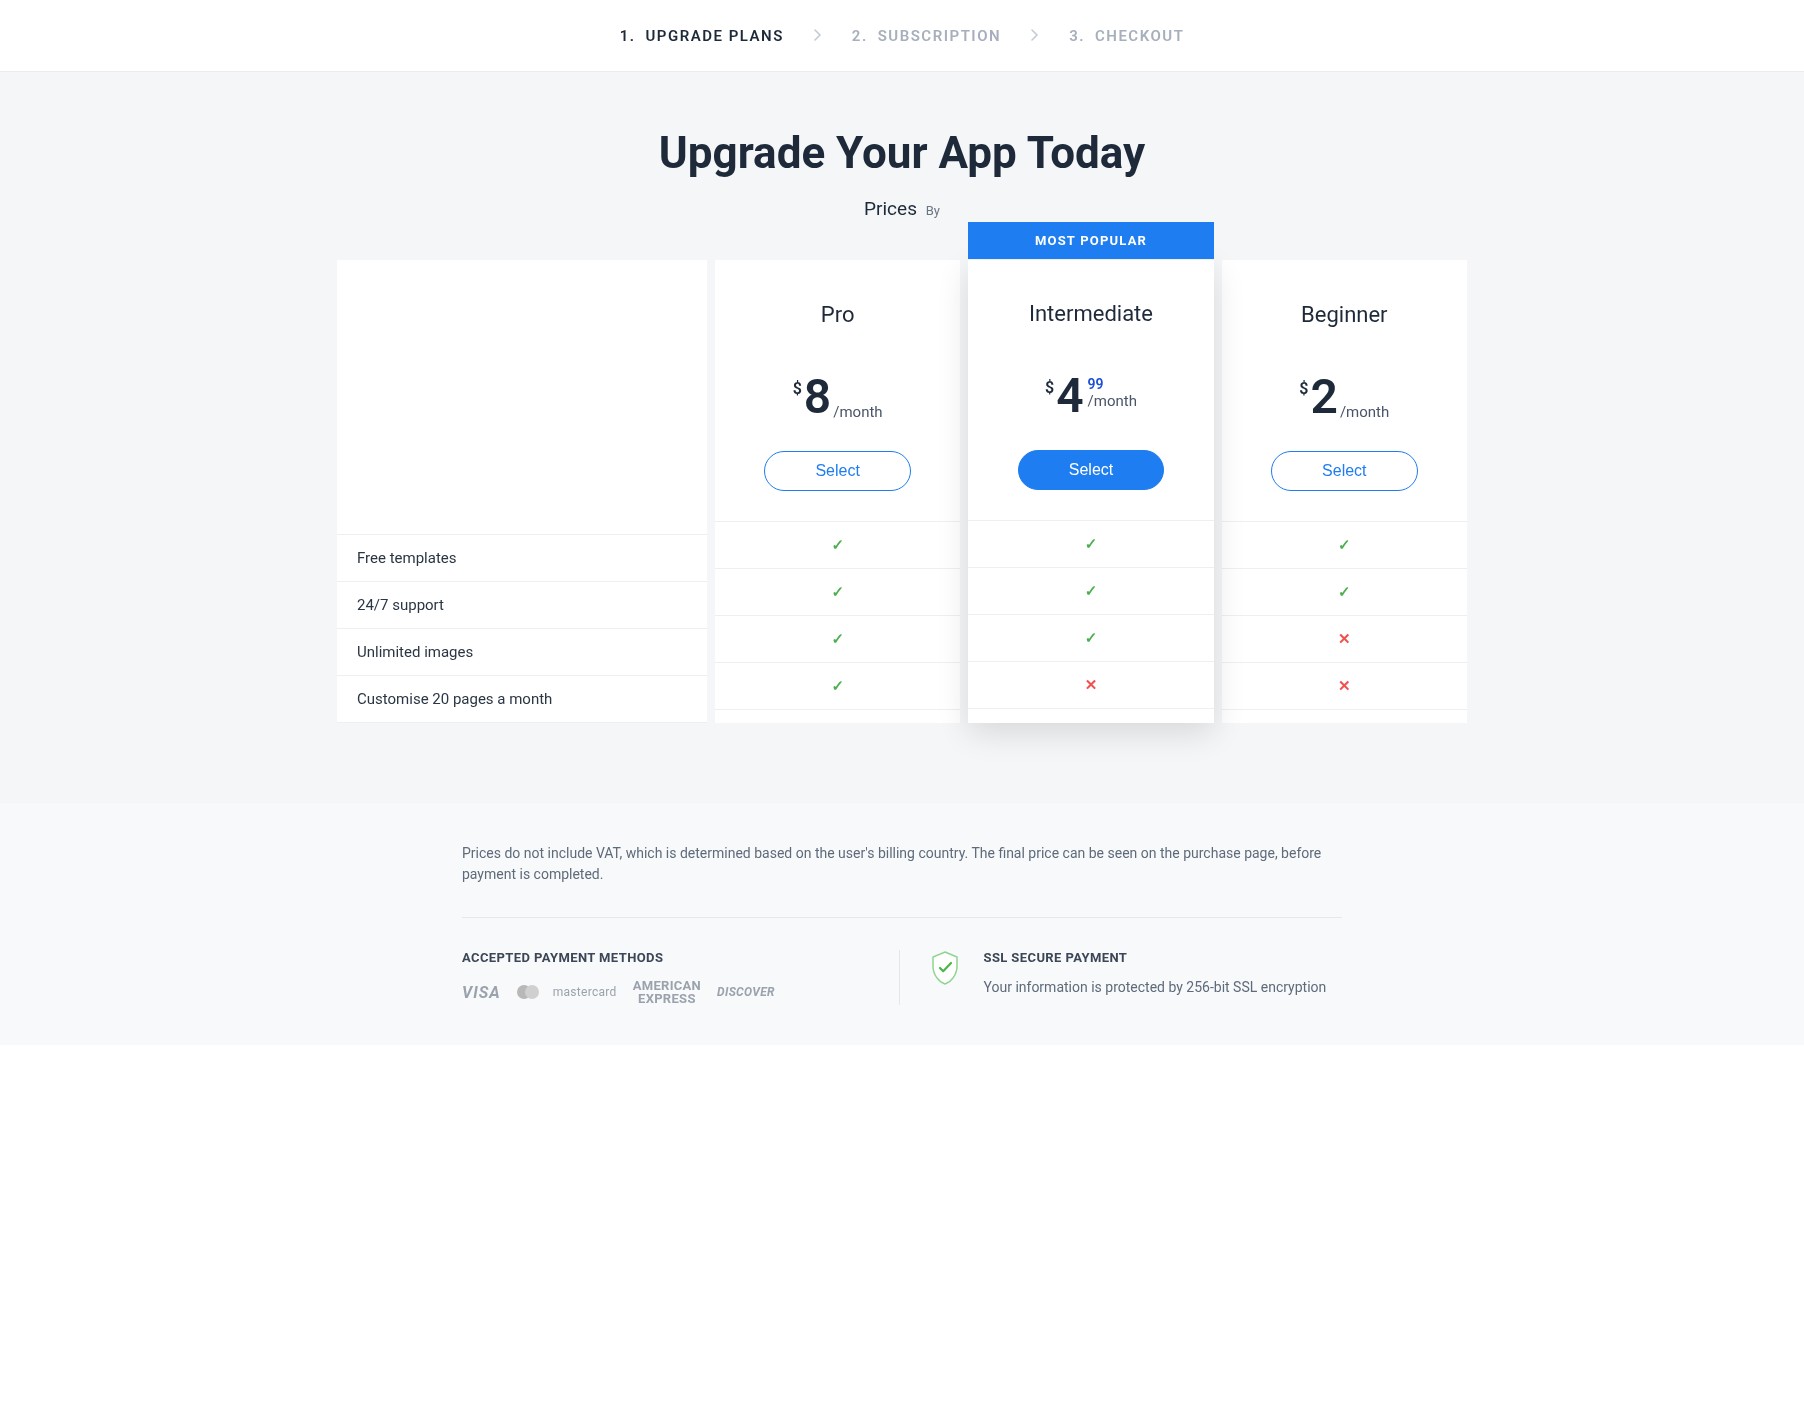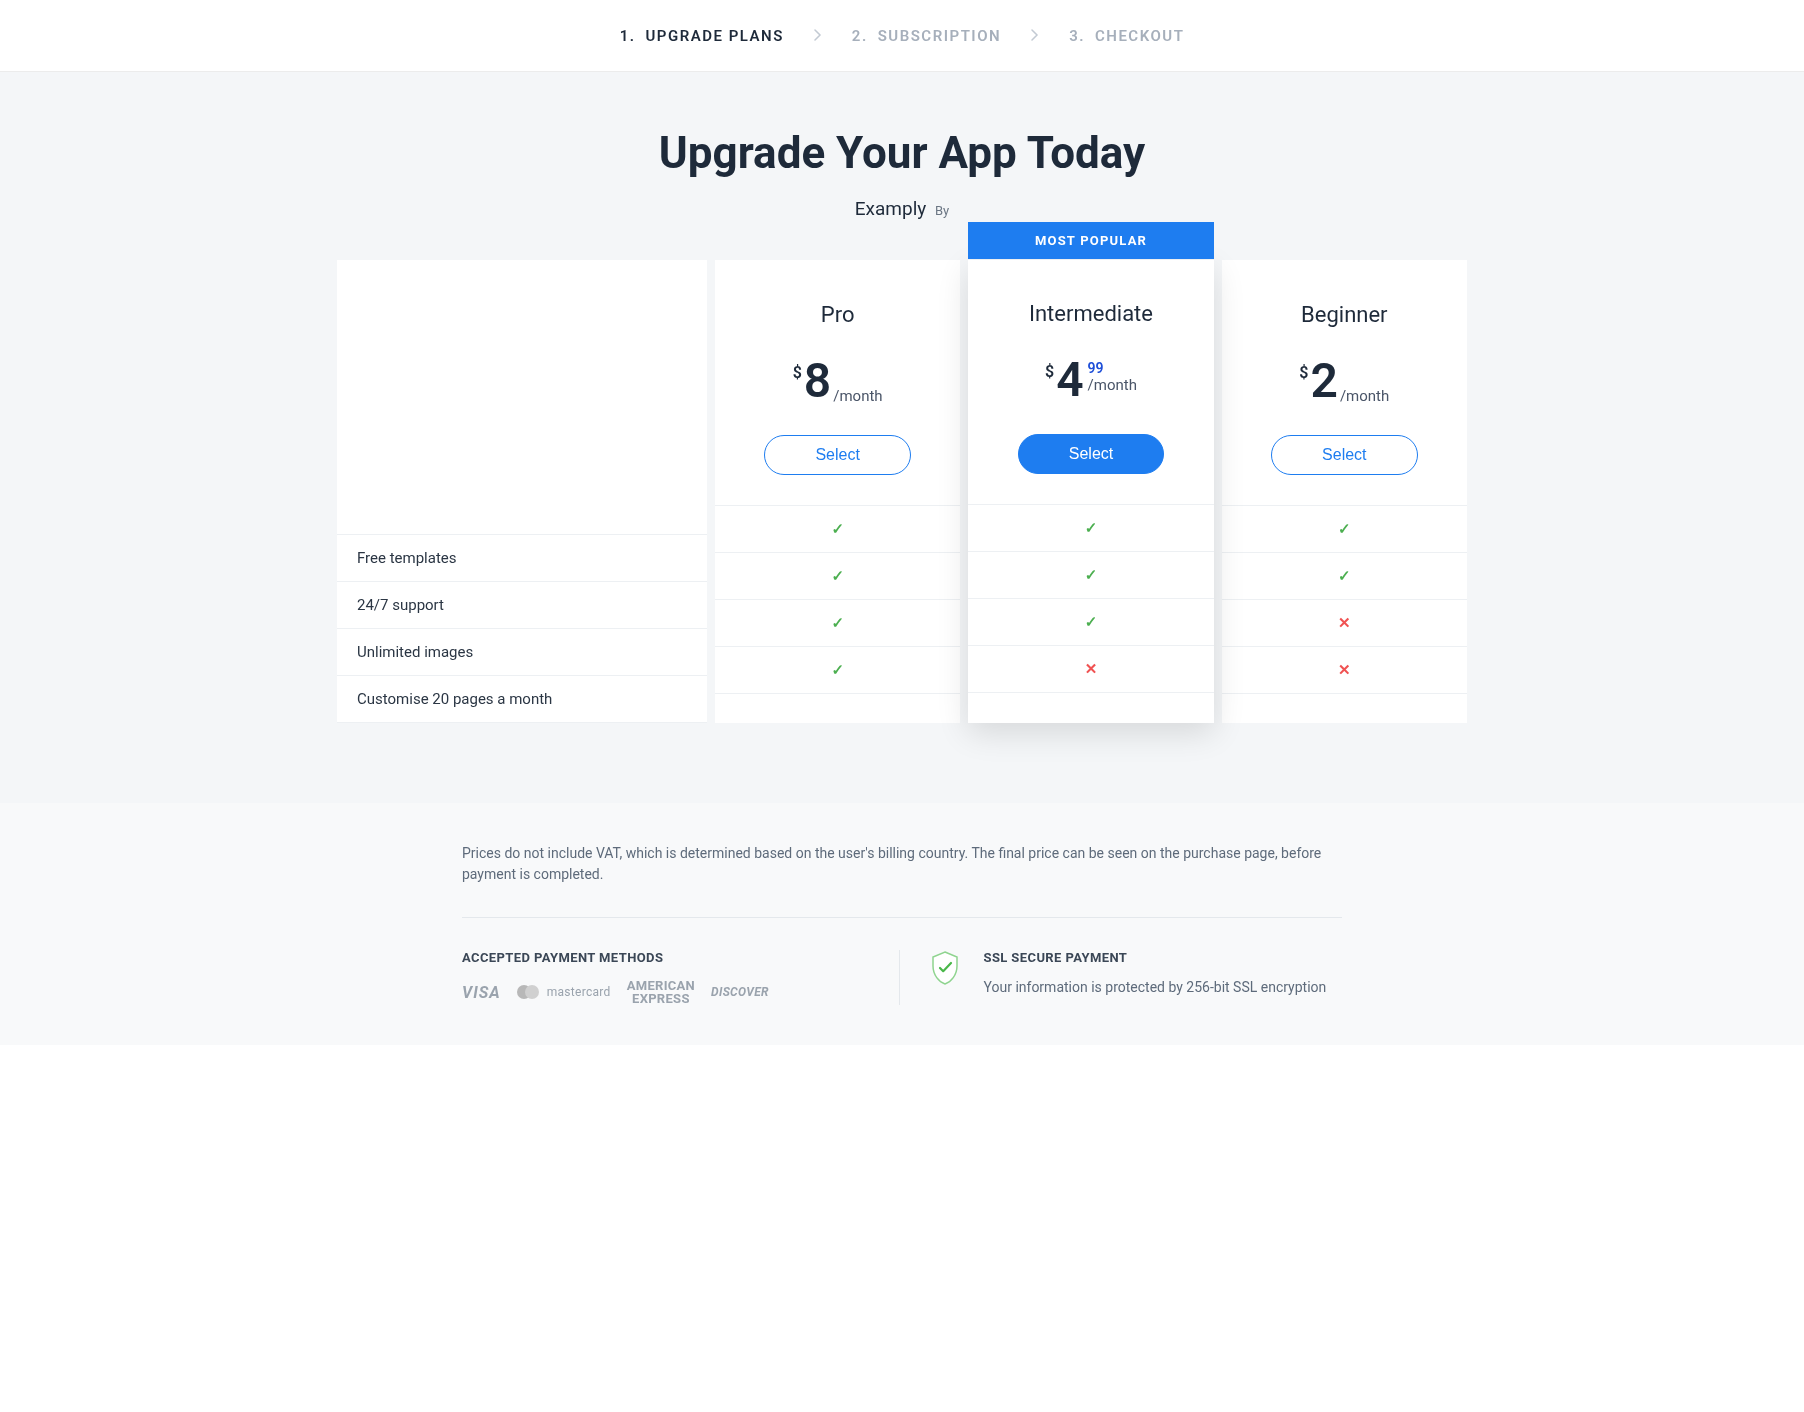--- a/index.html
+++ b/index.html
@@ -81,21 +81,21 @@
     border-bottom: 1px solid #edf0f3;
   }
   .label-col-head {
     padding: 42px 20px 30px;
     border-bottom: 1px solid #edf0f3;
     min-height: 275px;
   }
   .plan-name {
     font-size: 22px;
     color: #1e2a3a;
-    margin-bottom: 30px;
+    margin-bottom: 46px;
     font-weight: 400;
     text-align: center;
   }
   .price-row {
     display: flex;
     align-items: flex-start;
     justify-content: center;
     gap: 2px;
     margin-bottom: 30px;
   }
@@ -155,21 +155,21 @@
   .foot-h {
     font-size: 13px;
     font-weight: 700;
     letter-spacing: .4px;
     color: #3b4756;
     margin-bottom: 14px;
   }
   .pay-logos { display: flex; gap: 16px; align-items: center; color:#9aa3ad;}
   .pay-logo { font-size: 12px; font-weight:700; font-style:italic; color:#9aa3ad; letter-spacing:.3px;}
   .pay-logo.visa { font-size:16px; letter-spacing:1px;}
-  .pay-logo.mc { display:flex; align-items:center; gap:8px; font-style:normal; font-weight:400;}
+  .pay-logo.mc { display:flex; align-items:center; gap:14px; font-style:normal; font-weight:400;}
   .mc-circles { position:relative; width:22px; height:14px;}
   .mc-circles::before, .mc-circles::after{content:"";position:absolute;top:0;width:14px;height:14px;border-radius:50%;}
   .mc-circles::before{left:0;background:#b8b8b8;}
   .mc-circles::after{right:0;background:#d0d0d0;}
   .ssl-row { display:flex; gap:24px; align-items:flex-start;}
   .shield {
     width: 30px; height: 36px; flex-shrink:0;
   }
   .ssl-text { font-size: 14px; color:#5e6b7b; }
   .ae { font-size:13px; line-height:1; text-align:center; font-style:normal;}
@@ -199,21 +199,21 @@
   <div class="step">
     <span>3.</span>
     <span>CHECKOUT</span>
   </div>
 </div>
 
 <div class="page">
   <div class="container">
     <h1 class="title">Upgrade Your App Today</h1>
     <div class="subtitle-row">
-      <span>Examply</span>
+      <span>Prices</span>
       <span class="subtitle-by">By</span>
     </div>
 
     <div class="grid">
 
       <div class="col">
         <div class="label-col-head"></div>
         <div class="feature-row">Free templates</div>
         <div class="feature-row">24/7 support</div>
         <div class="feature-row">Unlimited images</div>

